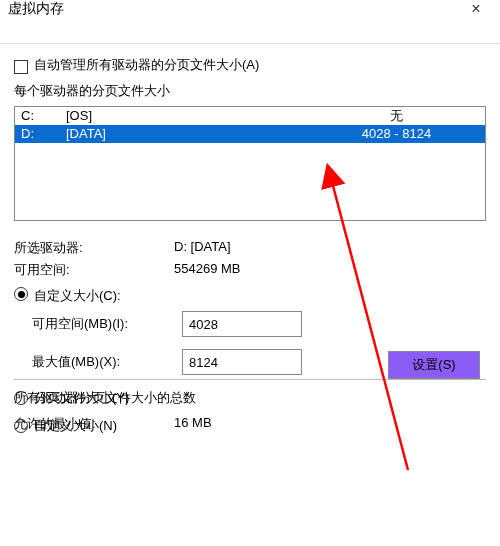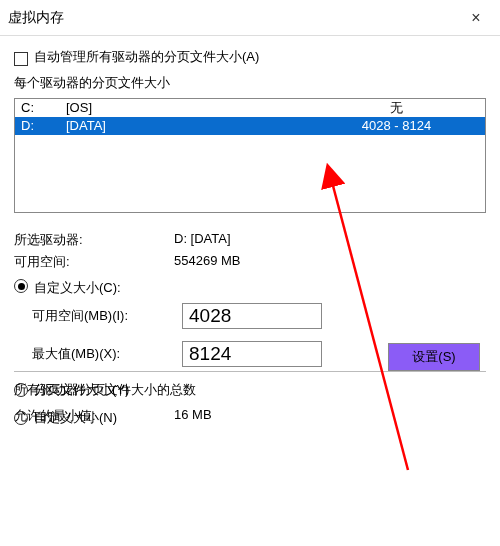--- a/index.html
+++ b/index.html
@@ -1,18 +1,18 @@
 <!DOCTYPE html>
 <html><head>
 <meta charset="utf-8">
 <style>
 * { box-sizing: border-box; margin: 0; padding: 0; font-family: "Microsoft YaHei", "Segoe UI", sans-serif; font-size: 13px; }
 body { background: #fff; width: 500px; height: 546px; overflow: hidden; position: relative; }
 
-.titlebar { height: 36px; display: flex; align-items: center; padding: 0 8px; border-bottom: 1px solid #ddd; }
+.titlebar { height: 44px; display: flex; align-items: flex-start; padding: 0 8px; border-bottom: 1px solid #ddd; }
 .titlebar .title { flex: 1; font-size: 14px; }
 .titlebar .close { width: 32px; text-align: center; font-size: 16px; color: #333; cursor: default; }
 
 .content { padding: 12px 14px 0 14px; position: relative; }
 
 .chk-row { display: flex; align-items: flex-end; gap: 6px; margin-bottom: 8px; }
 .chk { width: 14px; height: 14px; border: 1px solid #333; display: inline-block; }
 
 .section-label { margin: 6px 0 6px 0; }
 .drive-header { display: flex; padding: 0 4px; margin-top: 4px; }
@@ -29,21 +29,21 @@
 .info-row { display: flex; margin: 4px 0; }
 .info-row .k { width: 160px; }
 .info-row .v { flex: 1; }
 
 .radio-row { display: flex; gap: 6px; margin: 8px 0 4px 0; }
 .radio { width: 14px; height: 14px; border: 1px solid #333; border-radius: 50%; display: inline-flex; align-items: center; justify-content: center; }
 .radio.on::after { content: ""; width: 7px; height: 7px; background: #000; border-radius: 50%; display: block; }
 
 .size-row { display: flex; align-items: center; margin: 6px 0 6px 18px; }
 .size-row .lbl { width: 150px; }
-.size-row input { width: 140px; height: 26px; border: 1px solid #888; padding: 0 6px; font-size: 19px; }
+.size-row input { width: 120px; height: 26px; border: 1px solid #888; padding: 0 6px; font-size: 13px; }
 
 .opt-row { display: flex; align-items: center; gap: 6px; margin: 14px 0 0 0; }
 
 .set-btn { position: absolute; right: 20px; bottom: 56px; width: 92px; height: 28px; border: 1px solid #888; background: #8b5cf6; text-align: center; line-height: 26px; }
 
 .total-sec { border-top: 1px solid #bbb; margin-top: 16px; padding-top: 3px; position: absolute; left: 14px; right: 14px; bottom: -2px; }
 .total-sec .section-label { margin-bottom: 8px; }
 
 .arrow-svg { position: absolute; left: 0; top: 0; pointer-events: none; z-index: 10; }
 </style>

